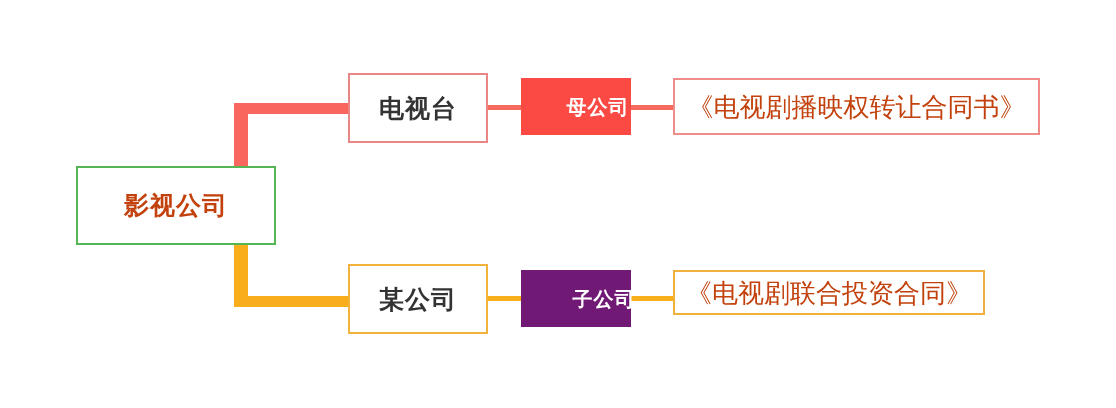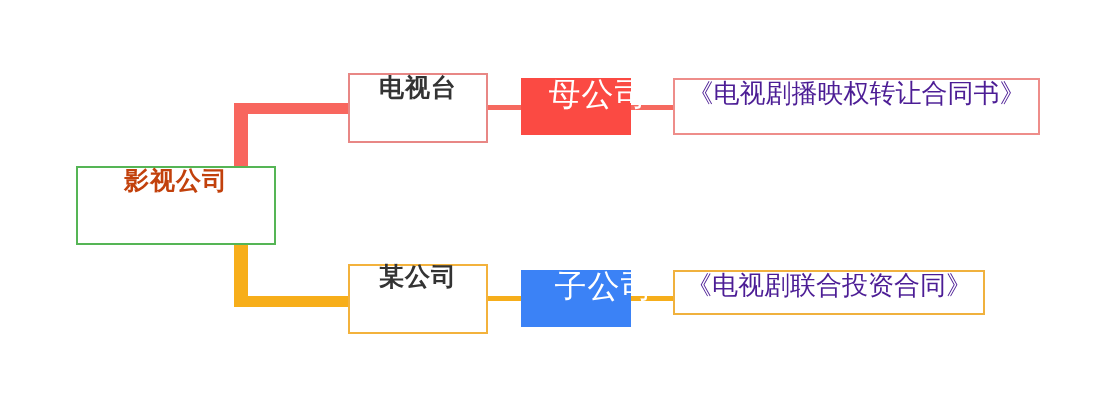--- a/index.html
+++ b/index.html
@@ -27,20 +27,21 @@
   .conn-red   { background: #F8665E; }
   .conn-orange{ background: #F7AE1A; }
   .conn-thin-red    { background: #F6695F; height: 5px; }
   .conn-thin-orange { background: #F6AE1B; height: 5px; }
 
   
   .node {
     position: absolute;
     box-sizing: border-box;
     display: flex;
+    align-items: center;
     justify-content: center;
     background: #ffffff;
     white-space: nowrap;
   }
   .node-label {
     display: block;
     line-height: 1;
   }
 
   
@@ -67,44 +68,44 @@
     font-weight: bold;
     color: #333333;
     letter-spacing: 1px;
   }
 
   
   .node-badge-red {
     background: #FB4A43;
   }
   .node-badge-orange {
-    background: #3b82f6;
+    background: #701a75;
     padding-left: 12px;
   }
   .node-badge-red .node-label,
   .node-badge-orange .node-label {
-    font-size: 32px;
-    font-weight: normal;
+    font-size: 20px;
+    font-weight: bold;
     color: #ffffff;
     letter-spacing: 1px;
     margin-left: 44px;
   }
 
   
   .node-doc-red {
     border: 2px solid #EE8D8A;
   }
   .node-doc-orange {
     border: 2px solid #F0B13E;
   }
   .node-doc-red .node-label,
   .node-doc-orange .node-label {
     font-size: 26px;
     font-weight: normal;
-    color: #4c1d95;
+    color: #c2410c;
   }
 </style>
 </head>
 <body>
 
 <div id="diagram">
 
   <div class="conn conn-v conn-red" style="left:234px; top:105px; width:14px; height:64px;"></div>
   <div class="conn conn-h conn-red" style="left:234px; top:103px; width:120px; height:11px;"></div>
   <div class="conn conn-thin-red" style="left:486px; top:105px; width:36px;"></div>
@@ -124,21 +125,21 @@
   </div>
 
   <div class="node node-badge-red" style="left:521px; top:78px; width:110px; height:57px;">
     <span class="node-label">母公司</span>
   </div>
 
   <div class="node node-doc-red" style="left:673px; top:78px; width:367px; height:57px;">
     <span class="node-label">《电视剧播映权转让合同书》</span>
   </div>
 
-  <div class="node node-entity-orange" style="left:348px; top:264px; width:140px; height:70px;font-family:Liberation Mono, monospace;">
+  <div class="node node-entity-orange" style="left:348px; top:264px; width:140px; height:70px;">
     <span class="node-label">某公司</span>
   </div>
 
   <div class="node node-badge-orange" style="left:521px; top:270px; width:110px; height:57px;">
     <span class="node-label">子公司</span>
   </div>
 
   <div class="node node-doc-orange" style="left:673px; top:270px; width:312px; height:45px;">
     <span class="node-label">《电视剧联合投资合同》</span>
   </div>

